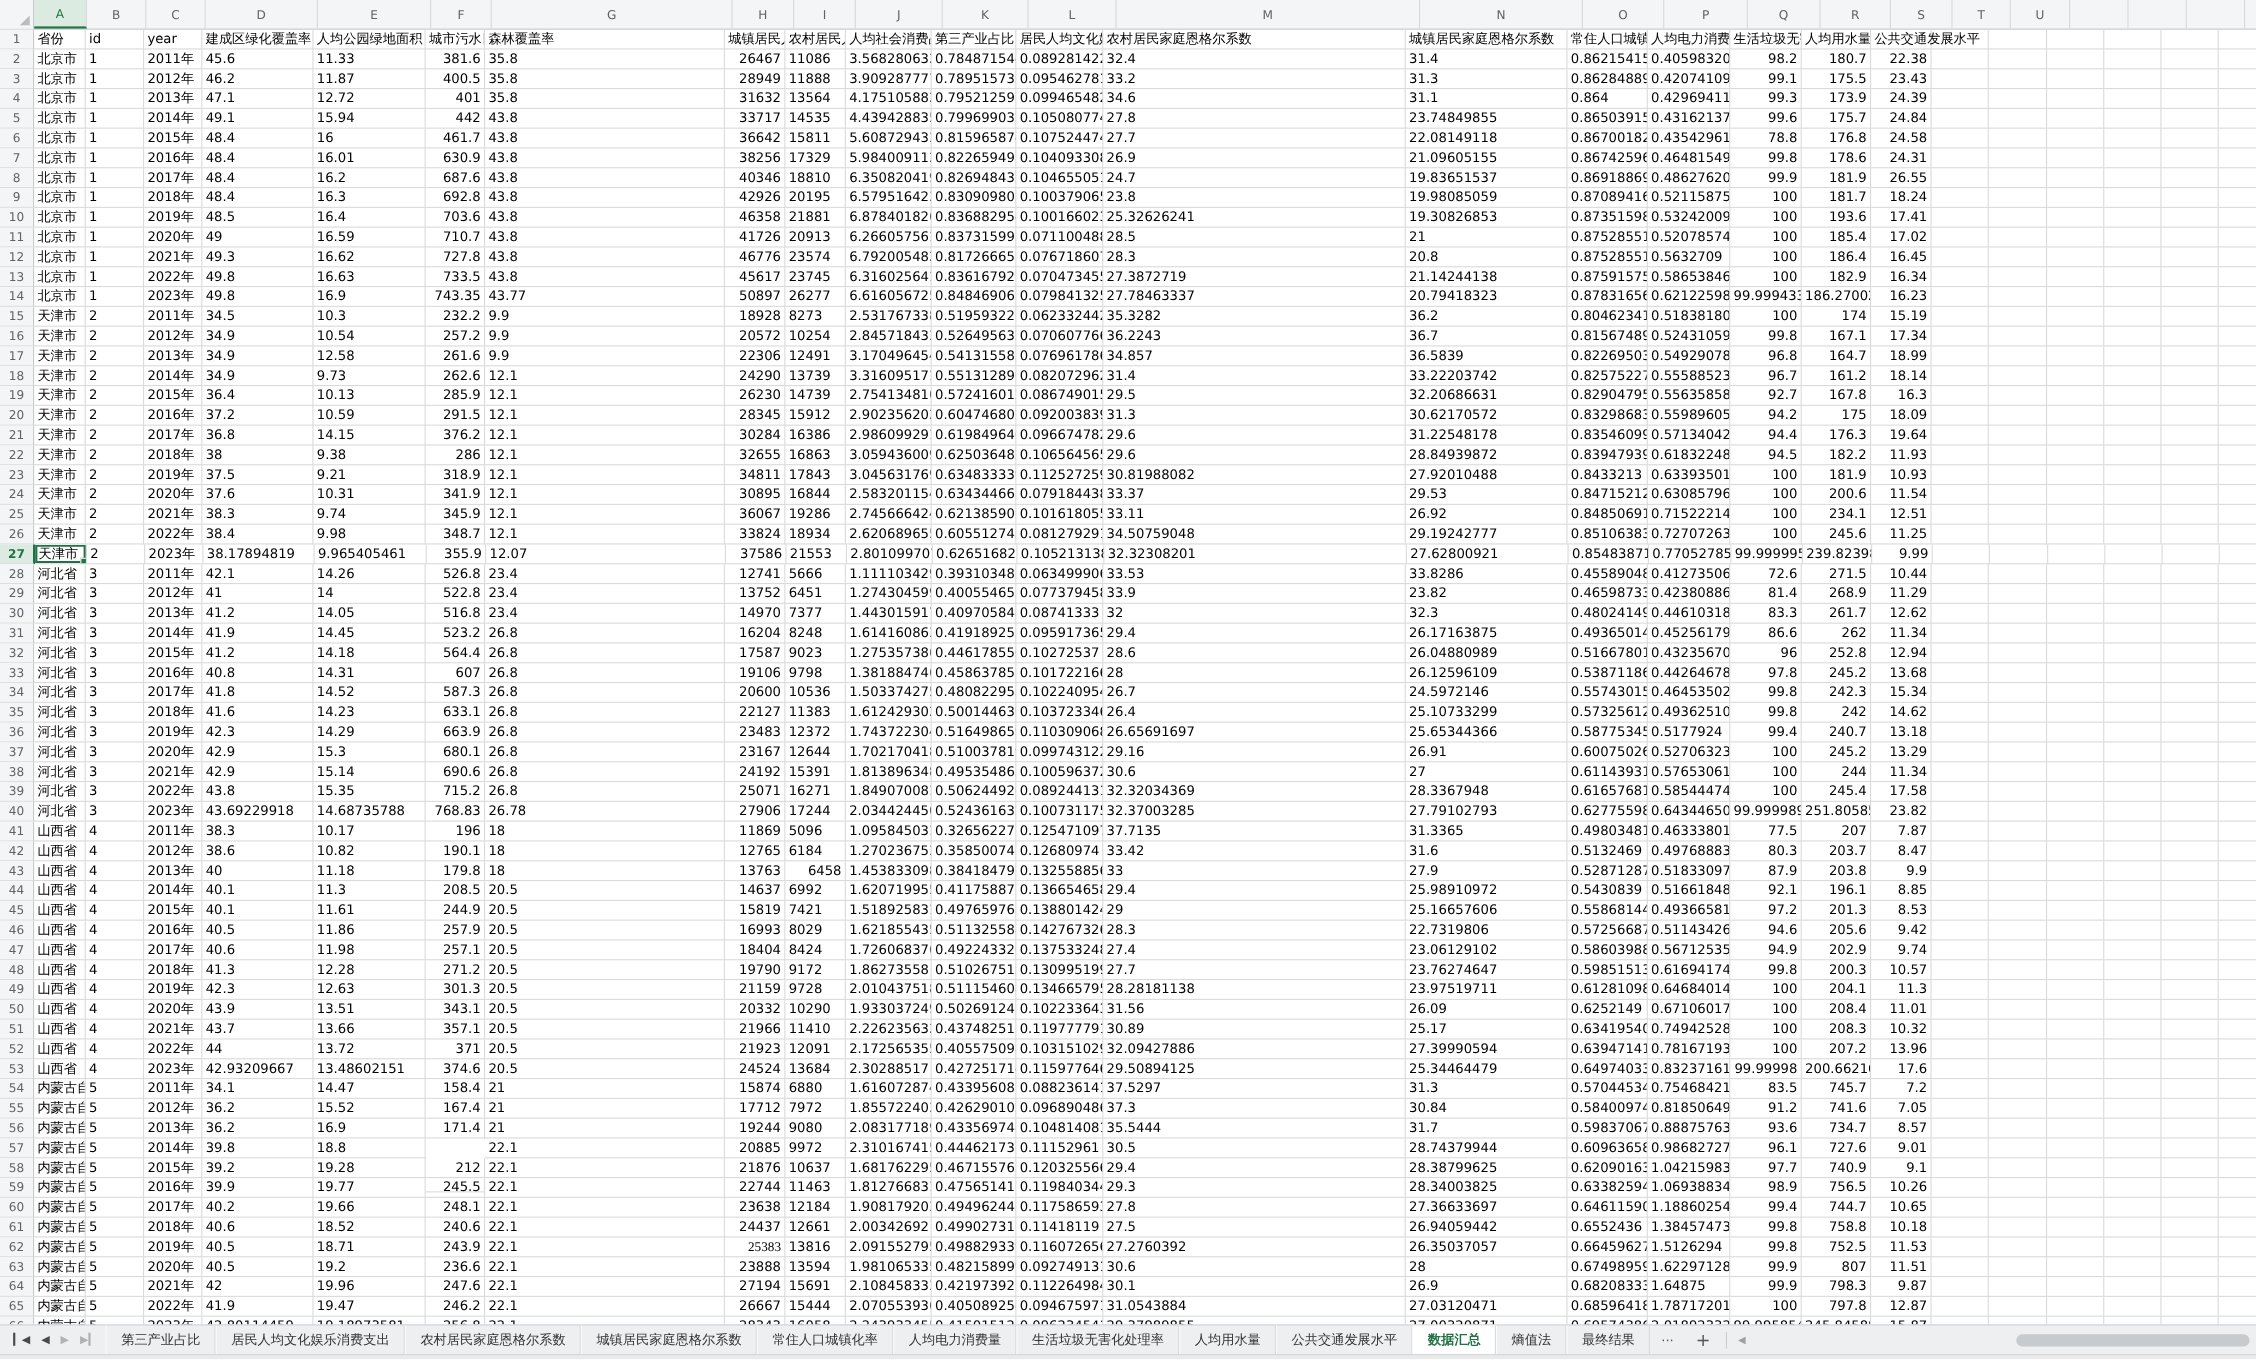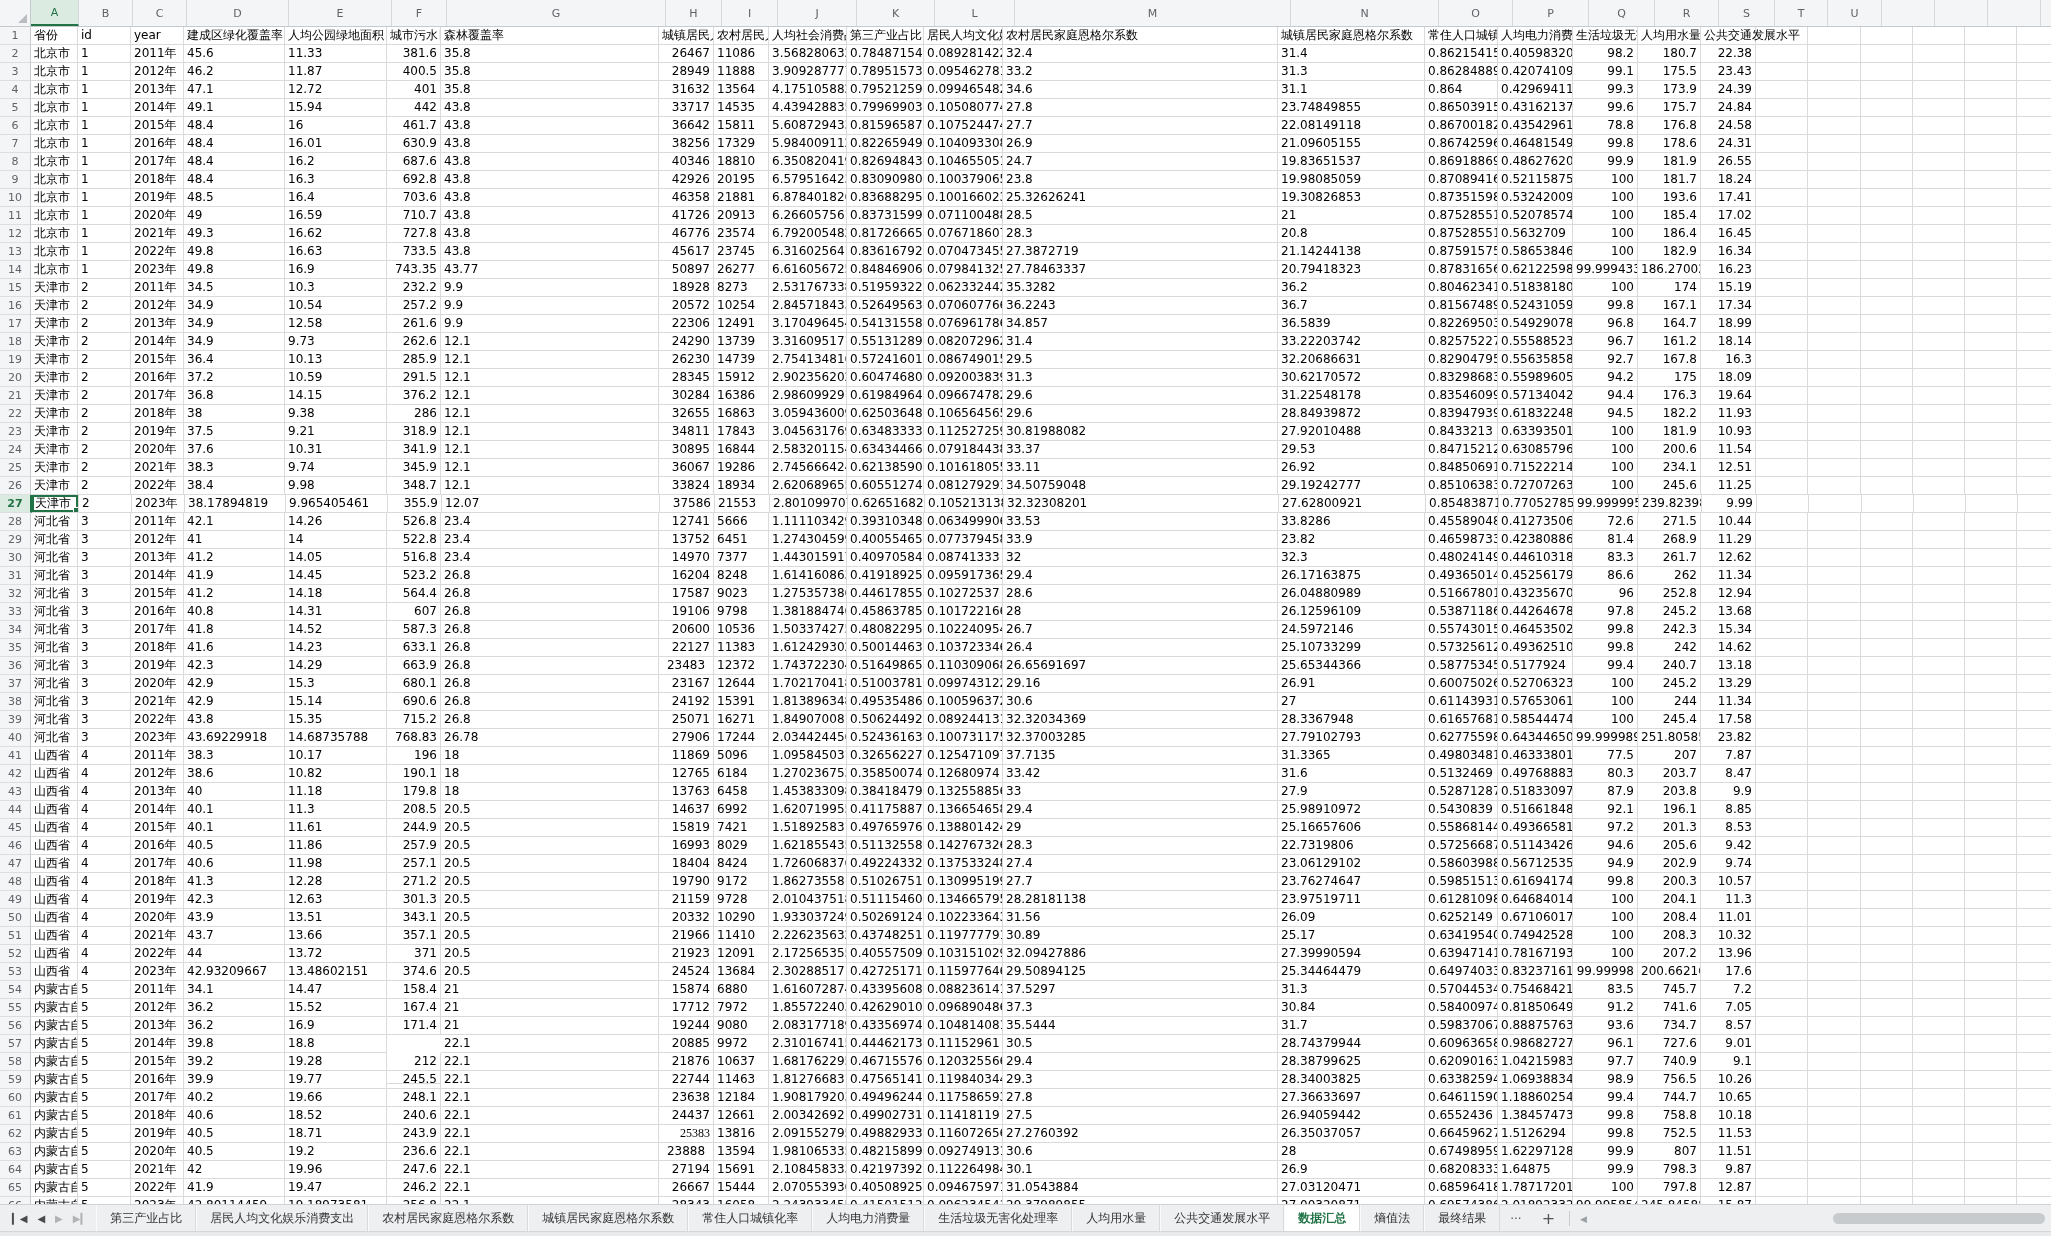--- a/index.html
+++ b/index.html
@@ -1060,21 +1060,21 @@
       </div>
       <div class="row">
         <div class="gutter">36</div>
         <div class="cell" style="width: 47px; flex-basis: 47px;">河北省</div>
         <div class="cell" style="width: 53px; flex-basis: 53px;">3</div>
         <div class="cell" style="width: 53px; flex-basis: 53px;">2019年</div>
         <div class="cell" style="width: 101px; flex-basis: 101px;">42.3</div>
         <div class="cell" style="width: 102px; flex-basis: 102px;">14.29</div>
         <div class="cell r" style="width: 54px; flex-basis: 54px;">663.9</div>
         <div class="cell" style="width: 218px; flex-basis: 218px;">26.8</div>
-        <div class="cell r" style="width: 55px; flex-basis: 55px; text-align: center;">23483</div>
+        <div class="cell r" style="width: 55px; flex-basis: 55px;">23483</div>
         <div class="cell" style="width: 55px; flex-basis: 55px;">12372</div>
         <div class="cell" style="width: 78px; flex-basis: 78px;">1.743722304</div>
         <div class="cell" style="width: 77px; flex-basis: 77px;">0.516498659</div>
         <div class="cell r" style="width: 79px; flex-basis: 79px;">0.110309068</div>
         <div class="cell" style="width: 275px; flex-basis: 275px;">26.65691697</div>
         <div class="cell" style="width: 147px; flex-basis: 147px;">25.65344366</div>
         <div class="cell" style="width: 73px; flex-basis: 73px;">0.587753458</div>
         <div class="cell" style="width: 75px; flex-basis: 75px;">0.5177924</div>
         <div class="cell r" style="width: 65px; flex-basis: 65px;">99.4</div>
         <div class="cell r" style="width: 63px; flex-basis: 63px;">240.7</div>
@@ -1257,21 +1257,21 @@
       <div class="row">
         <div class="gutter">43</div>
         <div class="cell" style="width: 47px; flex-basis: 47px;">山西省</div>
         <div class="cell" style="width: 53px; flex-basis: 53px;">4</div>
         <div class="cell" style="width: 53px; flex-basis: 53px;">2013年</div>
         <div class="cell" style="width: 101px; flex-basis: 101px;">40</div>
         <div class="cell" style="width: 102px; flex-basis: 102px;">11.18</div>
         <div class="cell r" style="width: 54px; flex-basis: 54px;">179.8</div>
         <div class="cell" style="width: 218px; flex-basis: 218px;">18</div>
         <div class="cell r" style="width: 55px; flex-basis: 55px;">13763</div>
-        <div class="cell" style="width: 55px; flex-basis: 55px;">6458</div>
+        <div class="cell" style="width: 55px; flex-basis: 55px; text-align: right;">6458</div>
         <div class="cell" style="width: 78px; flex-basis: 78px;">1.453833098</div>
         <div class="cell" style="width: 77px; flex-basis: 77px;">0.384184797</div>
         <div class="cell r" style="width: 79px; flex-basis: 79px;">0.132558856</div>
         <div class="cell" style="width: 275px; flex-basis: 275px;">33</div>
         <div class="cell" style="width: 147px; flex-basis: 147px;">27.9</div>
         <div class="cell" style="width: 73px; flex-basis: 73px;">0.528712871</div>
         <div class="cell" style="width: 75px; flex-basis: 75px;">0.518330976</div>
         <div class="cell r" style="width: 65px; flex-basis: 65px;">87.9</div>
         <div class="cell r" style="width: 63px; flex-basis: 63px;">203.8</div>
         <div class="cell r" style="width: 55px; flex-basis: 55px;">9.9</div>
@@ -1816,21 +1816,21 @@
       </div>
       <div class="row">
         <div class="gutter">63</div>
         <div class="cell" style="width: 47px; flex-basis: 47px;">内蒙古自治区</div>
         <div class="cell" style="width: 53px; flex-basis: 53px;">5</div>
         <div class="cell" style="width: 53px; flex-basis: 53px;">2020年</div>
         <div class="cell" style="width: 101px; flex-basis: 101px;">40.5</div>
         <div class="cell" style="width: 102px; flex-basis: 102px;">19.2</div>
         <div class="cell r" style="width: 54px; flex-basis: 54px;">236.6</div>
         <div class="cell" style="width: 218px; flex-basis: 218px;">22.1</div>
-        <div class="cell r" style="width: 55px; flex-basis: 55px; text-align: center;">23888</div>
+        <div class="cell r" style="width: 55px; flex-basis: 55px;">23888</div>
         <div class="cell" style="width: 55px; flex-basis: 55px;">13594</div>
         <div class="cell" style="width: 78px; flex-basis: 78px;">1.981065335</div>
         <div class="cell" style="width: 77px; flex-basis: 77px;">0.482158999</div>
         <div class="cell r" style="width: 79px; flex-basis: 79px;">0.092749131</div>
         <div class="cell" style="width: 275px; flex-basis: 275px;">30.6</div>
         <div class="cell" style="width: 147px; flex-basis: 147px;">28</div>
         <div class="cell" style="width: 73px; flex-basis: 73px;">0.674989596</div>
         <div class="cell" style="width: 75px; flex-basis: 75px;">1.622971286</div>
         <div class="cell r" style="width: 65px; flex-basis: 65px;">99.9</div>
         <div class="cell r" style="width: 63px; flex-basis: 63px;">807</div>

